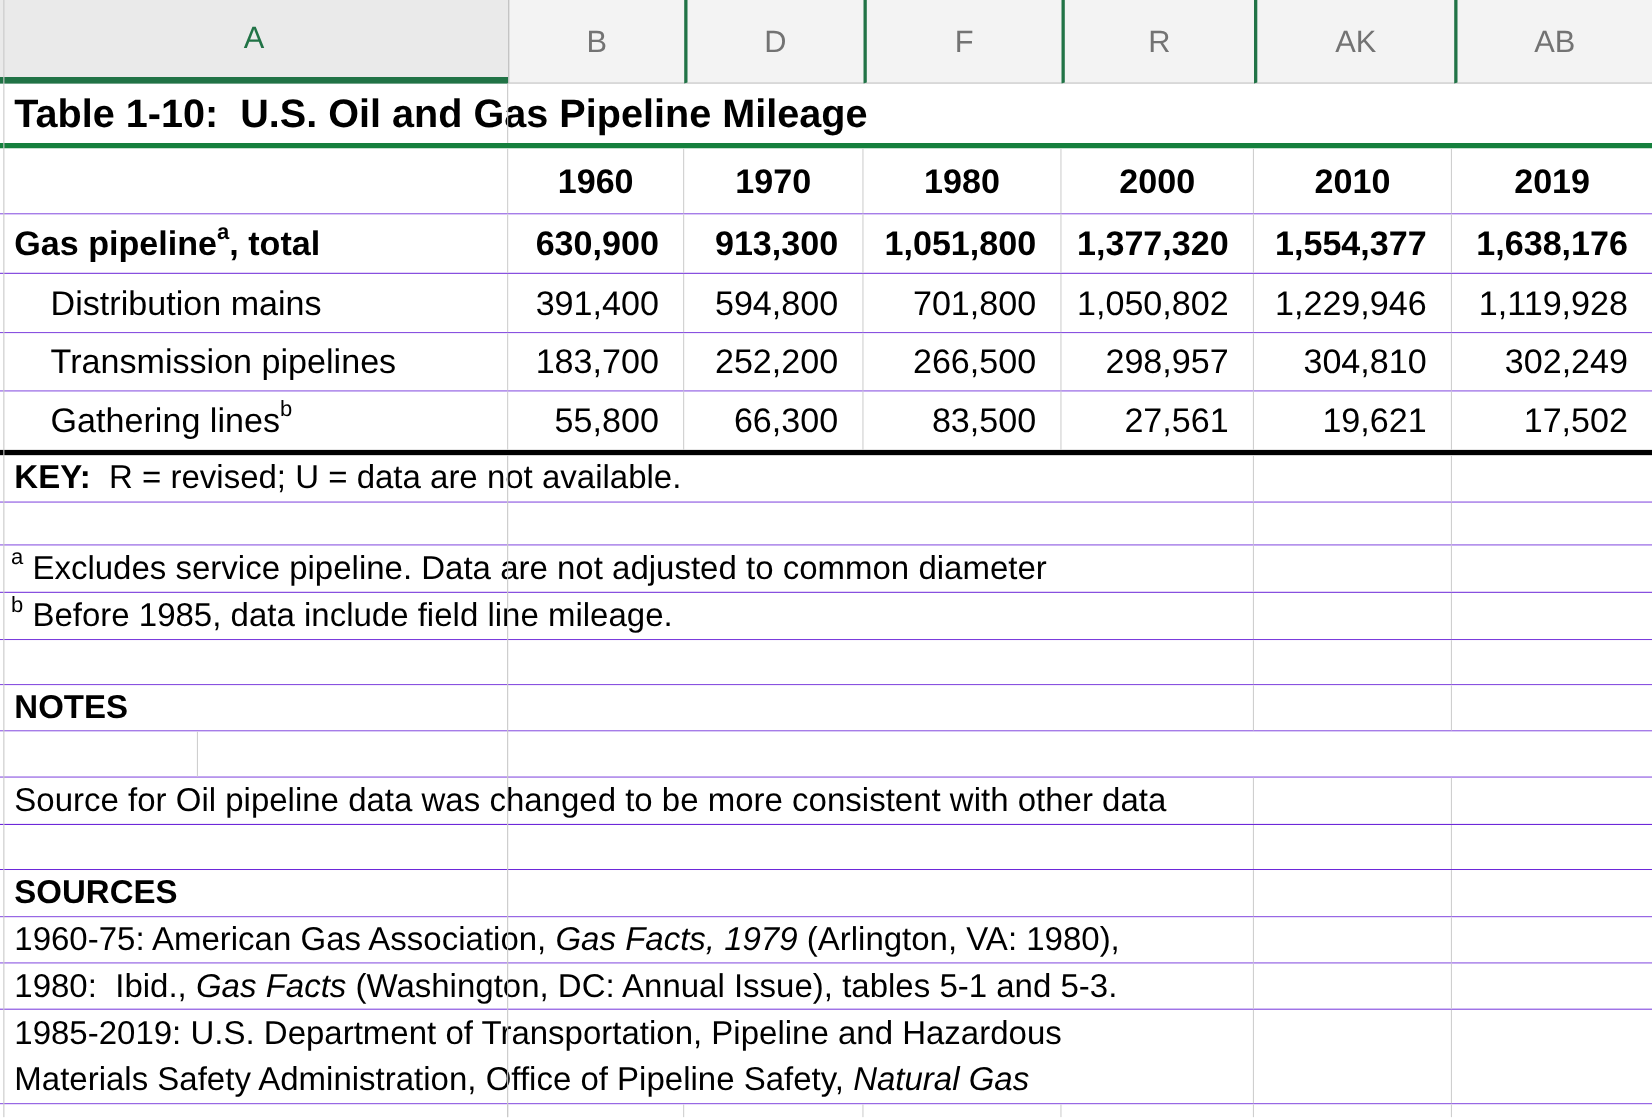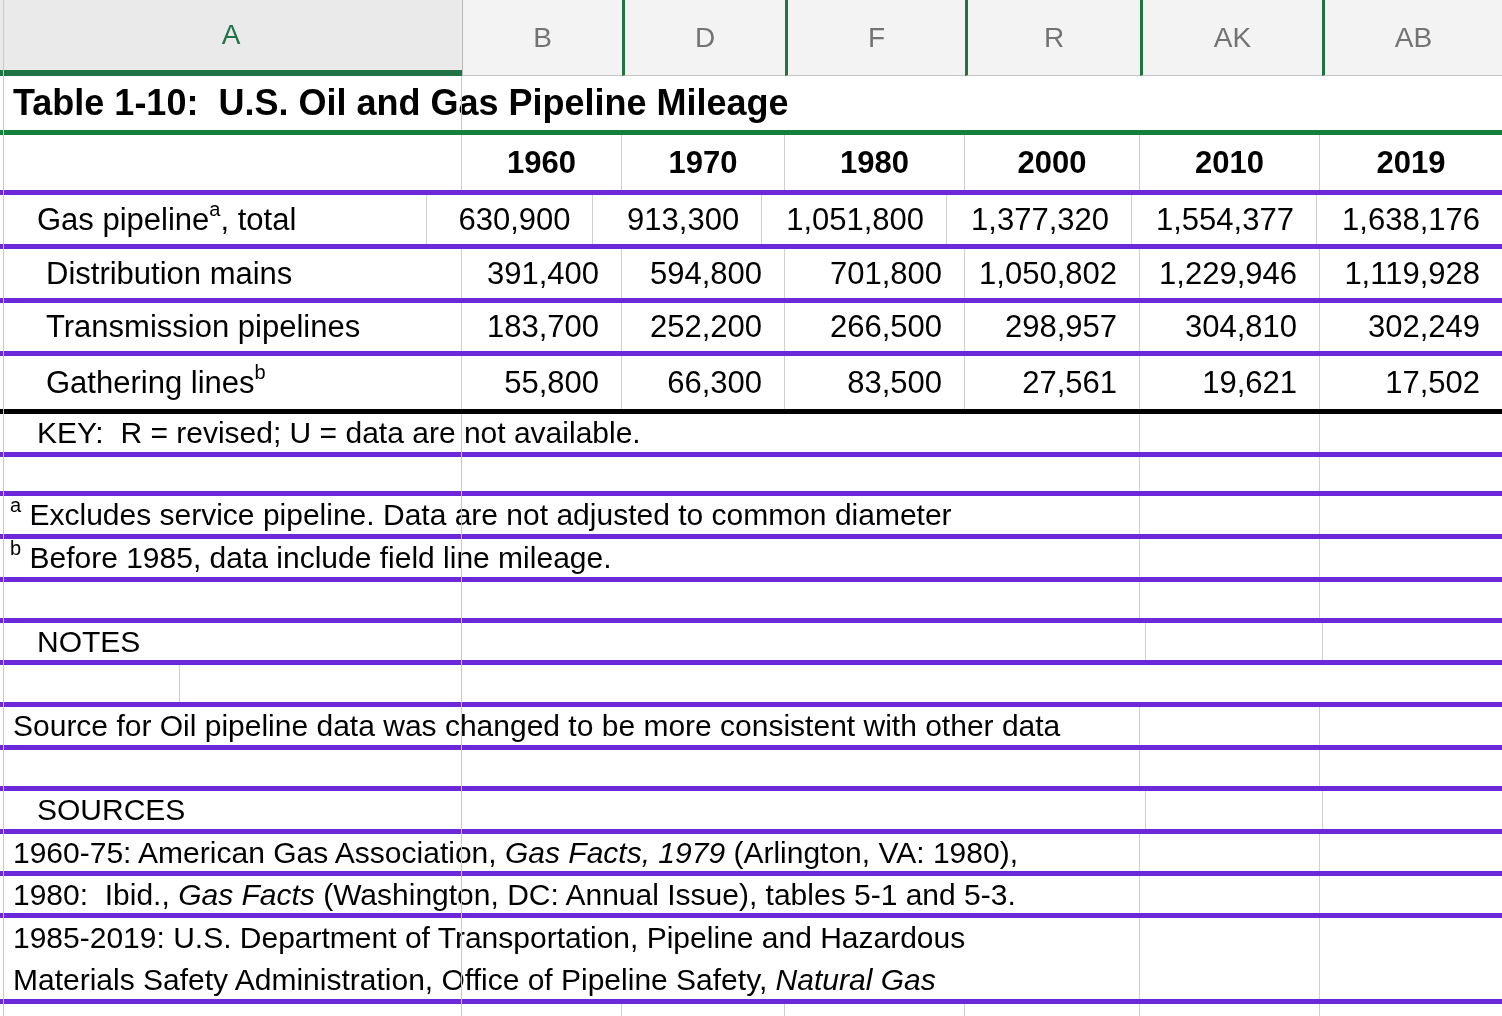--- a/index.html
+++ b/index.html
@@ -5,21 +5,21 @@
   html,body{margin:0;padding:0;background:#fff;}
   #sheet{
     position:relative;
     width:1502px;height:1016px;
     overflow:hidden;
     background:#fff;
     font-family:"Liberation Sans","DejaVu Sans",sans-serif;
     color:#000;
     cursor:default;
   }
-  .row{display:flex;box-sizing:border-box;border-bottom:5px solid #6d28d9;background:#fff;}
+  .row{display:flex;box-sizing:border-box;border-bottom:1px solid #6d28d9;background:#fff;}
   .cell{box-sizing:border-box;display:flex;align-items:center;overflow:visible;white-space:pre;}
   .vr{border-right:1px solid #cfcfcf;}
   
   .wA{width:462px}.wB{width:160px}.wD{width:163px}.wF{width:180px}
   .wR{width:175px}.wAB{width:180px}.wAK{width:182px}
   .wBig{width:1140px}
 
   
   #colheaders{height:76px;border-bottom:none;}
   .hc{box-sizing:border-box;display:flex;align-items:center;justify-content:center;
@@ -32,21 +32,21 @@
   .titlecell{width:1502px;padding-left:13px;font-size:36px;font-weight:700;}
 
   #yearrow{height:60px;}
   .yr{justify-content:center;font-weight:700;font-size:31px;}
 
   .datarow1{height:54px}.datarow2{height:54px}.datarow3{height:53px}
   .datarow4{height:58px;border-bottom:5px solid #000;}
   .num{justify-content:flex-end;padding-right:22px;font-size:31px;}
   .lbl{padding-left:13px;font-size:31px;}
   .indent{padding-left:46px;}
-  .b{font-weight:400;margin-left:24px;}
+  .b{font-weight:700;}
   .i{font-style:italic;}
   .sup{font-size:20px;position:relative;top:-10px;}
 
   .txt{font-size:30px;}
   .bigcell{padding-left:13px;}
   .hKey{height:43px}.hBlank1{height:39px}.hFna{height:43px}.hFnb{height:43px}
   .hBlank2{height:41px}.hNotesH{height:42px}.hNotes1{height:42px}.hNotes2{height:43px}
   .hBlank3{height:41px}.hSrcH{height:43px}.hSrc1{height:42px}.hSrc2{height:42px}
   .hSrc34{height:86px}
   .twoLine{flex-direction:column;align-items:flex-start;justify-content:center;line-height:42px;}

